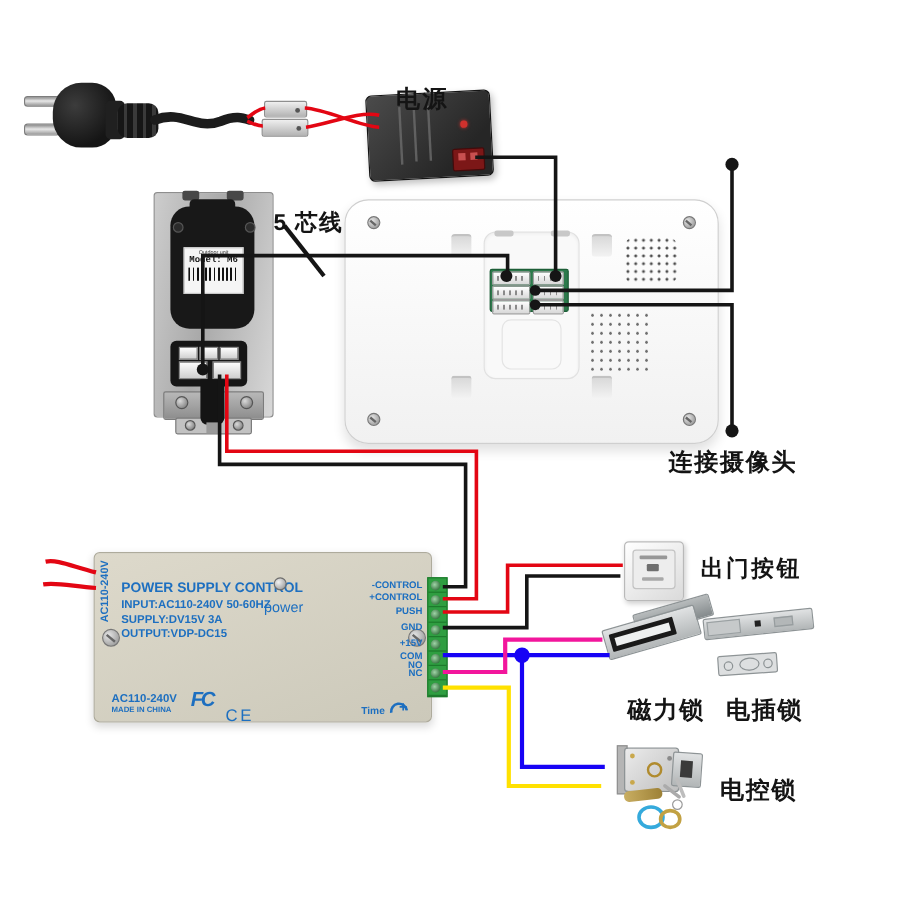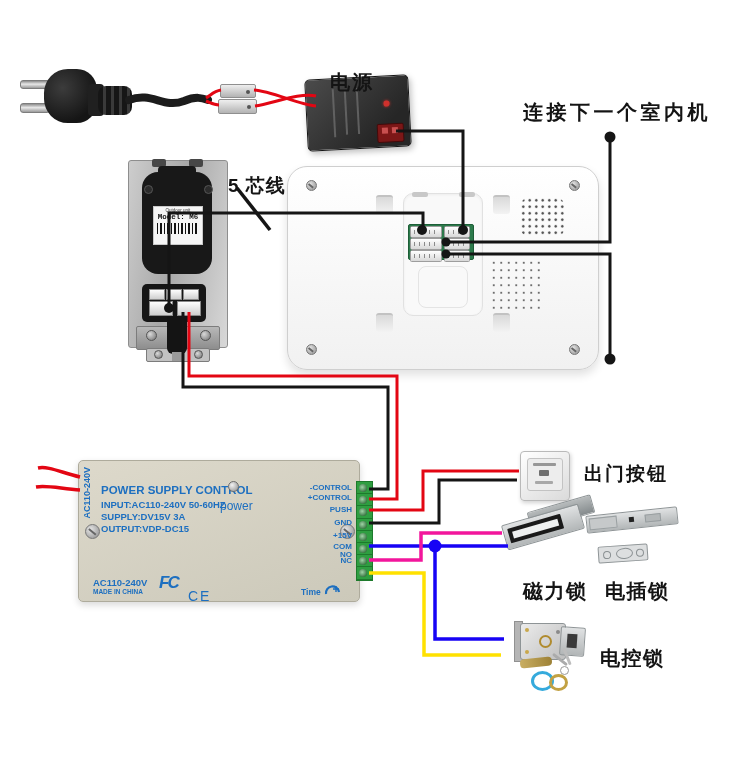--- a/index.html
+++ b/index.html
@@ -292,20 +292,20 @@
     <path d="M435,546 L435,639 L504,639" stroke="#1703f5" stroke-width="3.5" fill="none"></path>
     <circle cx="435" cy="546" r="6.5" fill="#1703f5"></circle>
     <path d="M369,560 L421,560 L421,533 L502,533" stroke="#f2169c" stroke-width="3.5" fill="none"></path>
     <path d="M369,573 L424,573 L424,655 L501,655" stroke="#ffe100" stroke-width="3.5" fill="none"></path>
 
     <path d="M80,477 C60,472 48,466 38,468" stroke="#e30613" stroke-width="3.5" fill="none"></path>
     <path d="M80,490 C62,489 48,485 36,487" stroke="#e30613" stroke-width="3.5" fill="none"></path>
   </svg>
 
   <div class="lbl" style="left:330px;top:46px;font-size:20px;letter-spacing:2px;margin-top:23px;">电源</div>
-  <div class="lbl" style="left:523px;top:99px;font-size:20px;letter-spacing:3.5px;">连接下一个室内机</div>
   <div class="lbl" style="left:228px;top:173px;font-size:19px;letter-spacing:1px;">5 芯线</div>
+  <div class="lbl" style="left:557px;top:372px;font-size:20px;letter-spacing:1.5px;">连接摄像头</div>
   <div class="lbl" style="left:584px;top:461px;font-size:19px;letter-spacing:2px;">出门按钮</div>
   <div class="lbl" style="left:523px;top:578px;font-size:20px;letter-spacing:1.5px;">磁力锁</div>
   <div class="lbl" style="left:605px;top:578px;font-size:20px;letter-spacing:1.5px;font-family:Liberation Mono, monospace;">电插锁</div>
   <div class="lbl" style="left:600px;top:645px;font-size:20px;letter-spacing:1.5px;">电控锁</div>
 
 </div>
 
 </body></html>

